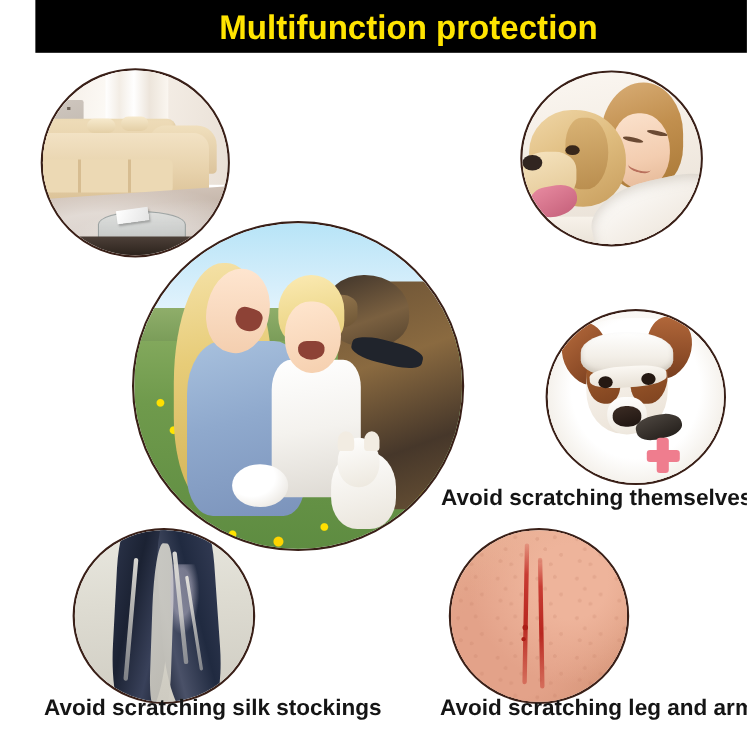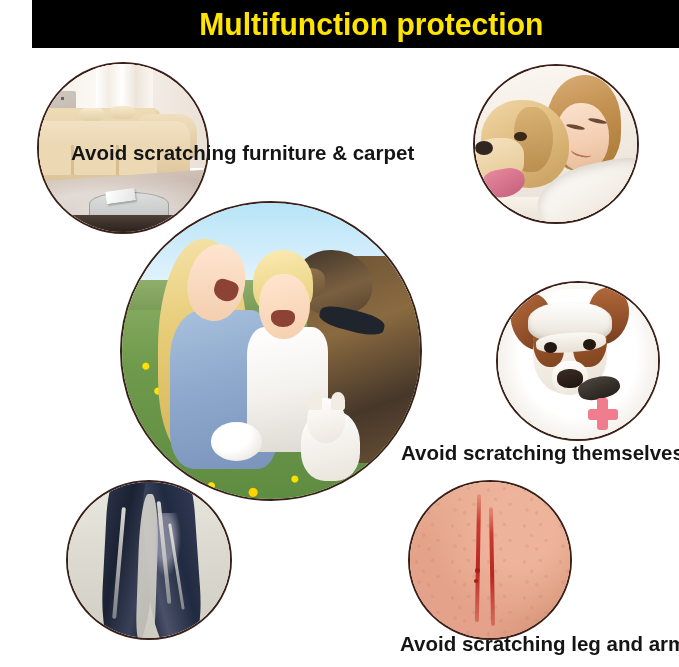--- a/index.html
+++ b/index.html
@@ -481,21 +481,20 @@
       <div class="sofa-body"></div>
       <div class="sofa-pillow1"></div>
       <div class="sofa-pillow2"></div>
       <div class="sofa-cushions"></div>
       <div class="sofa-carpet"></div>
       <div class="sofa-table"></div>
       <div class="sofa-mag"></div>
       <div class="sofa-floor"></div>
     </div>
   </div>
-  <div class="caption" style="left:39px; top:143px;">Avoid scratching furniture &amp; carpet</div>
 
   <div class="photo" style="left:441px; top:64px; width:166px; height:160px;">
     <div class="inner">
       <div class="bed-bg"></div>
       <div class="bed-sheet"></div>
       <div class="girl-hair"></div>
       <div class="girl-face"></div>
       <div class="girl-eye l"></div>
       <div class="girl-eye r"></div>
       <div class="girl-smile"></div>
@@ -562,20 +561,21 @@
       <div class="st-bg"></div>
       <div class="st-leg-l"></div>
       <div class="st-leg-r"></div>
       <div class="st-gap"></div>
       <div class="st-sheen"></div>
       <div class="st-run1"></div>
       <div class="st-run2"></div>
       <div class="st-run3"></div>
     </div>
   </div>
+  <div class="caption" style="left:8px; top:634px;">Avoid scratching silk stockings</div>
 
   <div class="photo" style="left:376px; top:480px; width:164px; height:160px;">
     <div class="inner">
       <div class="skin-bg"></div>
       <div class="skin-pore"></div>
       <div class="scratch1"></div>
       <div class="scratch2"></div>
       <div class="scratch-blob sb1"></div>
       <div class="scratch-blob sb2"></div>
     </div>

